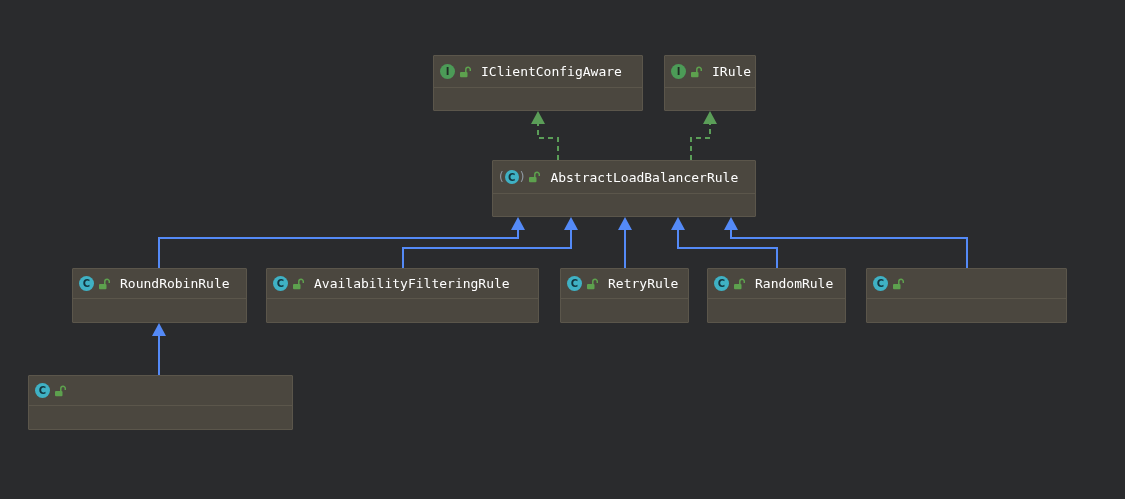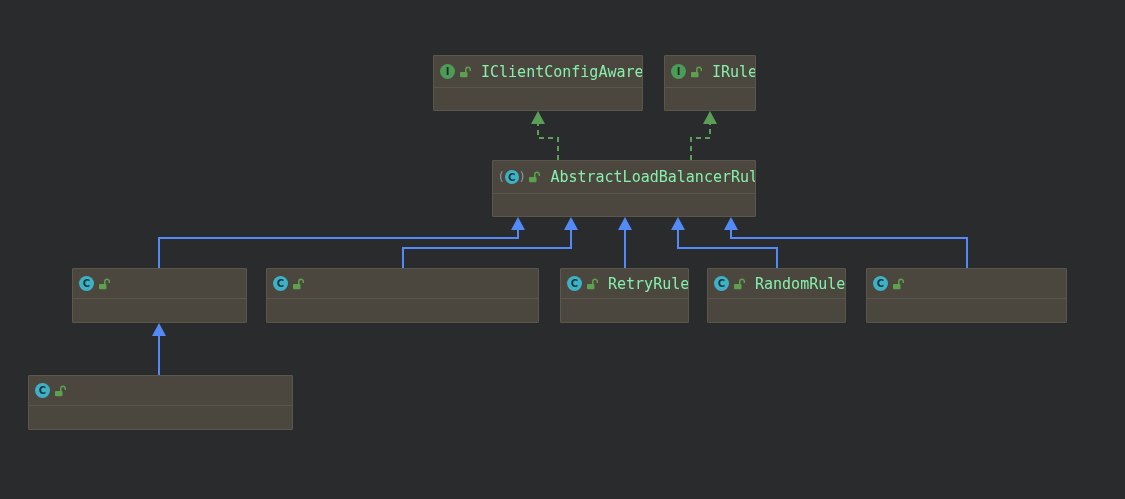--- a/index.html
+++ b/index.html
@@ -30,22 +30,22 @@
     box-sizing: border-box;
     display: flex;
     align-items: center;
     padding-left: 6px;
     border-bottom: 1px solid #5b564b;
     overflow: hidden;
     white-space: nowrap;
   }
   .node-body { flex: 1; }
   .node-label {
-    color: #86efac;
-    font-size: 15px;
+    color: #ffffff;
+    font-size: 13px;
     margin-left: 10px;
     white-space: nowrap;
   }
   .circle-icon {
     display: inline-flex;
     align-items: center;
     justify-content: center;
     width: 15px; height: 15px;
     border-radius: 50%;
     font-family: "DejaVu Sans", "Liberation Sans", sans-serif;
@@ -141,32 +141,34 @@
       </div>
       <div class="node" style="left: 72px; top: 268px; width: 175px; height: 55px;">
         <div class="node-header" style="height: 30px;">
           <span class="circle-icon icon-class">C</span>
           <span class="lock-icon">
             <svg width="12" height="12" viewBox="0 0 12 12" xmlns="http://www.w3.org/2000/svg">
               <rect x="1" y="6" width="7.5" height="5.3" rx="1" fill="#5da14e"></rect>
               <path d="M6.8 6 L6.8 3.6 A 2.25 2.25 0 0 1 11.3 3.6 L11.3 4.9" fill="none" stroke="#5da14e" stroke-width="1.5"></path>
             </svg>
           </span>
+          <span class="node-label">RoundRobinRule</span>
         </div>
         <div class="node-body"></div>
       </div>
       <div class="node" style="left: 266px; top: 268px; width: 273px; height: 55px;">
         <div class="node-header" style="height: 30px;">
           <span class="circle-icon icon-class">C</span>
           <span class="lock-icon">
             <svg width="12" height="12" viewBox="0 0 12 12" xmlns="http://www.w3.org/2000/svg">
               <rect x="1" y="6" width="7.5" height="5.3" rx="1" fill="#5da14e"></rect>
               <path d="M6.8 6 L6.8 3.6 A 2.25 2.25 0 0 1 11.3 3.6 L11.3 4.9" fill="none" stroke="#5da14e" stroke-width="1.5"></path>
             </svg>
           </span>
+          <span class="node-label">AvailabilityFilteringRule</span>
         </div>
         <div class="node-body"></div>
       </div>
       <div class="node" style="left: 560px; top: 268px; width: 129px; height: 55px;">
         <div class="node-header" style="height: 30px;">
           <span class="circle-icon icon-class">C</span>
           <span class="lock-icon">
             <svg width="12" height="12" viewBox="0 0 12 12" xmlns="http://www.w3.org/2000/svg">
               <rect x="1" y="6" width="7.5" height="5.3" rx="1" fill="#5da14e"></rect>
               <path d="M6.8 6 L6.8 3.6 A 2.25 2.25 0 0 1 11.3 3.6 L11.3 4.9" fill="none" stroke="#5da14e" stroke-width="1.5"></path>

